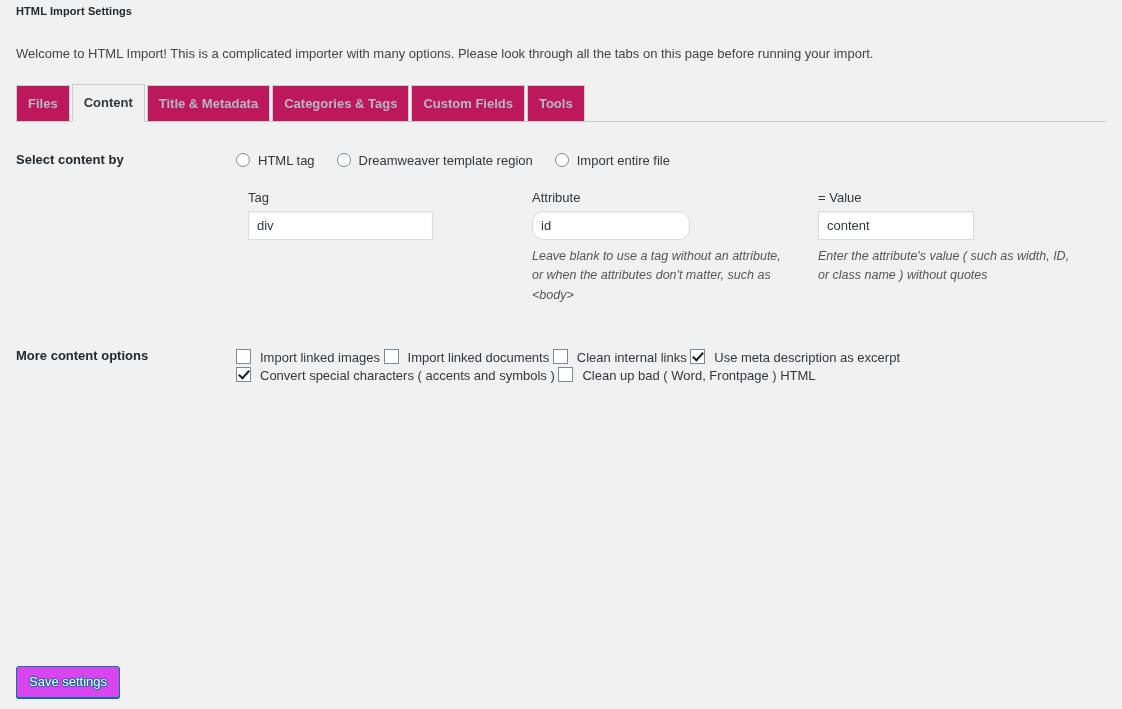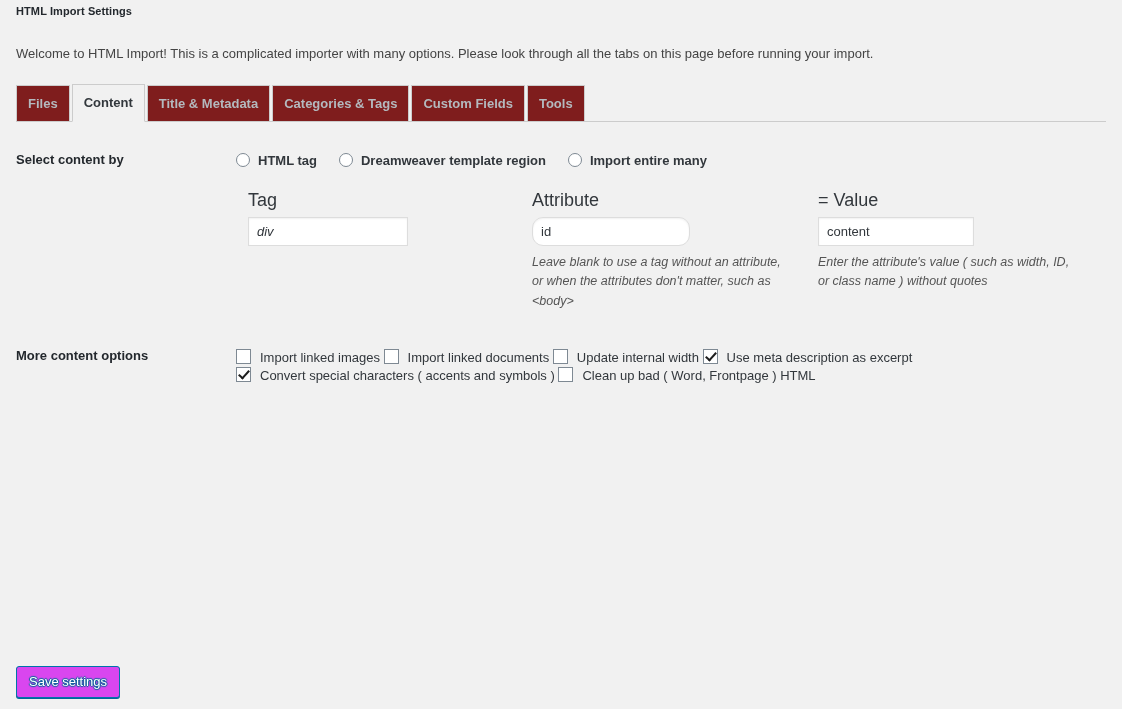--- a/index.html
+++ b/index.html
@@ -51,21 +51,21 @@
     position: relative;
     float: left;
     display: block;
     height: 36px;
     line-height: 35px;
     padding: 0 11px;
     margin: 1px 2px 0 0;
     font-size: 13px;
     font-weight: bold;
     color: #b4b9be;
-    background: #7f1d1d;
+    background: #be185d;
     border: 1px solid #ccc;
     border-bottom: none;
     box-sizing: border-box;
     text-decoration: none;
     cursor: pointer;
     white-space: nowrap;
   }
   .nav-tab.first { margin-left: 0; }
   .nav-tab.active {
     background: #f1f1f1;
@@ -117,29 +117,29 @@
     width: 14px;
     height: 14px;
     border: 1px solid #7e8993;
     border-radius: 50%;
     background: #fff;
     vertical-align: -3px;
     margin-right: 8px;
     box-sizing: border-box;
     cursor: pointer;
   }
-  .radio-item .rlabel { vertical-align: middle; font-weight: bold; }
+  .radio-item .rlabel { vertical-align: middle; }
 
   
   .field-col {
     position: absolute;
     top: 58px;
   }
   .field-label {
-    font-size: 18px;
+    font-size: 13px;
     color: #32373c;
     margin-bottom: 6px;
     display: block;
   }
   .field-input {
     display: block;
     width: 155px;
     height: 29px;
     padding: 0 8px;
     font-family: "Liberation Sans", sans-serif;
@@ -155,21 +155,21 @@
   .field-help {
     display: block;
     margin-top: 7px;
     font-size: 12.5px;
     font-style: italic;
     color: #555;
     line-height: 1.55;
   }
 
   #col-tag { left: 248px; }
-  #col-tag .field-input { width: 160px; font-style: italic; }
+  #col-tag .field-input { width: 185px; }
   #col-attribute { left: 532px; }
   #col-attribute .field-input { width: 158px; border-radius: 11px; }
   #col-attribute .field-help { width: 262px; }
   #col-value { left: 818px; }
   #col-value .field-input { width: 156px; }
   #col-value .field-help { width: 265px; }
 
   
   #checkbox-list {
     position: absolute;
@@ -252,21 +252,21 @@
     <div class="row-label" style="top:20px;">Select content by</div>
 
     <div id="radio-group">
       <label class="radio-item">
         <span class="radio-box"></span><span class="rlabel">HTML tag</span>
       </label>
       <label class="radio-item">
         <span class="radio-box"></span><span class="rlabel">Dreamweaver template region</span>
       </label>
       <label class="radio-item">
-        <span class="radio-box"></span><span class="rlabel">Import entire many</span>
+        <span class="radio-box"></span><span class="rlabel">Import entire file</span>
       </label>
     </div>
 
     <div class="field-col" id="col-tag">
       <span class="field-label">Tag</span>
       <input class="field-input" type="text" value="div" style="">
     </div>
 
     <div class="field-col" id="col-attribute">
       <span class="field-label">Attribute</span>
@@ -285,21 +285,21 @@
     <div class="row-label" style="top:216px;">More content options</div>
 
     <div id="checkbox-list">
       <label class="check-item">
         <span class="check-box"></span><span class="clabel">Import linked images</span>
       </label>
       <label class="check-item">
         <span class="check-box"></span><span class="clabel">Import linked documents</span>
       </label>
       <label class="check-item">
-        <span class="check-box"></span><span class="clabel">Update internal width</span>
+        <span class="check-box"></span><span class="clabel">Clean internal links</span>
       </label>
       <label class="check-item">
         <span class="check-box checked"></span><span class="clabel">Use meta description as excerpt</span>
       </label>
       <label class="check-item">
         <span class="check-box checked"></span><span class="clabel">Convert special characters ( accents and symbols )</span>
       </label>
       <label class="check-item">
         <span class="check-box"></span><span class="clabel">Clean up bad ( Word, Frontpage ) HTML</span>
       </label>

